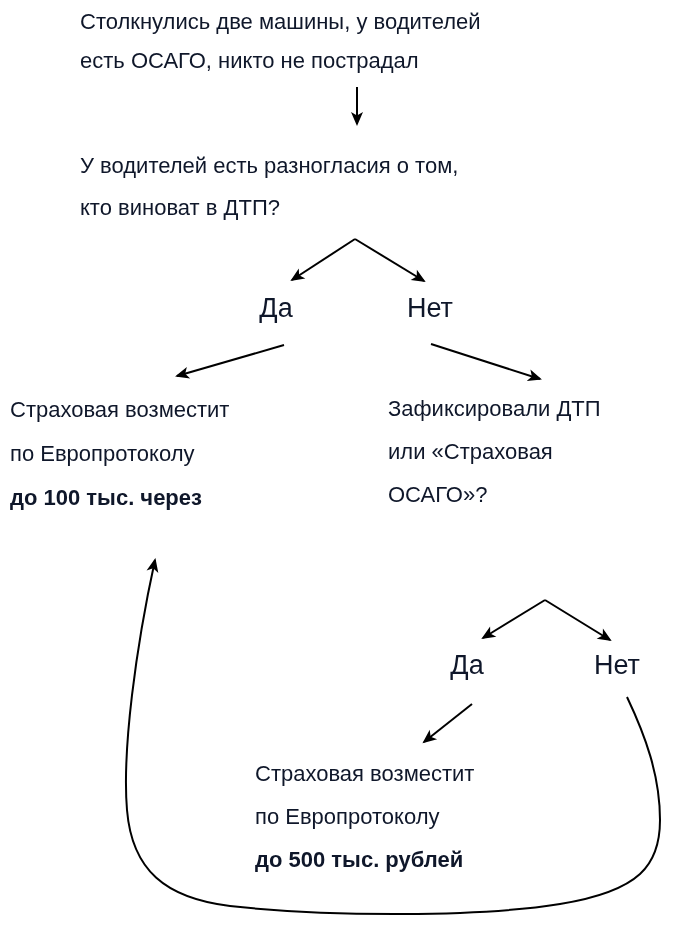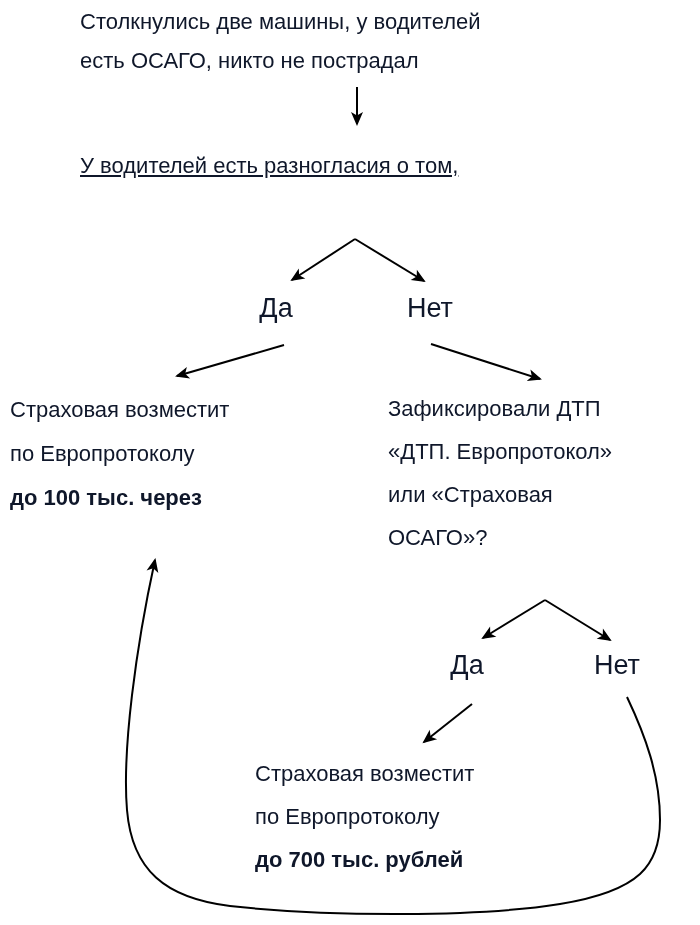--- a/index.html
+++ b/index.html
@@ -25,21 +25,21 @@
   }
   .node {
     position: absolute;
     font-size: 22px;
     color: #0f172a;
   }
   .node div {
     white-space: nowrap;
   }
   .lh39 div { height: 39px; line-height: 39px; }
-  .lh42 div { height: 42px; line-height: 42px; text-decoration: underline; }
+  .lh42 div { height: 42px; line-height: 42px; }
   .lh43 div { height: 43px; line-height: 43px; }
   .lh44 div { height: 44px; line-height: 44px; }
   .label {
     position: absolute;
     font-size: 27px;
     line-height: 30px;
     height: 30px;
     text-align: center;
     color: #0f172a;
   }
@@ -74,40 +74,40 @@
     <path d="M627,697 C645,735 660,775 660,820 C660,865 640,891 560,904 C480,917 330,917 230,906 C165,898 132,870 127,810 C122,750 136,647 155,560" stroke="#000000" stroke-width="2" fill="none" marker-end="url(#ah)"></path>
   </svg>
 
   <div class="node lh39" style="left:80px; top:2px;">
     <div>Столкнулись две машины, у водителей</div>
     <div>есть ОСАГО, никто не пострадал</div>
   </div>
 
   <div class="node lh42" style="left:80px; top:145px;">
     <div>У водителей есть разногласия о том,</div>
+    <div>кто виноват в ДТП?</div>
   </div>
 
   <div class="label" style="left:246px; top:293px; width:60px;">Да</div>
   <div class="label" style="left:396px; top:293px; width:68px;">Нет</div>
 
   <div class="node lh44" style="left:10px; top:388px;">
     <div>Страховая возместит</div>
     <div>по Европротоколу</div>
     <div class="b">до 100 тыс. через</div>
   </div>
 
   <div class="node lh43" style="left:388px; top:387px;">
     <div>Зафиксировали ДТП</div>
-    <div>«ДТП. Европротокол»</div>
     <div>или «Страховая</div>
     <div>ОСАГО»?</div>
   </div>
 
   <div class="label" style="left:438px; top:650px; width:58px;">Да</div>
   <div class="label" style="left:583px; top:650px; width:68px;">Нет</div>
 
   <div class="node lh43" style="left:255px; top:752px;">
     <div>Страховая возместит</div>
     <div>по Европротоколу</div>
-    <div class="b">до 700 тыс. рублей</div>
+    <div class="b">до 500 тыс. рублей</div>
   </div>
 
 </div>
 
 </body></html>

